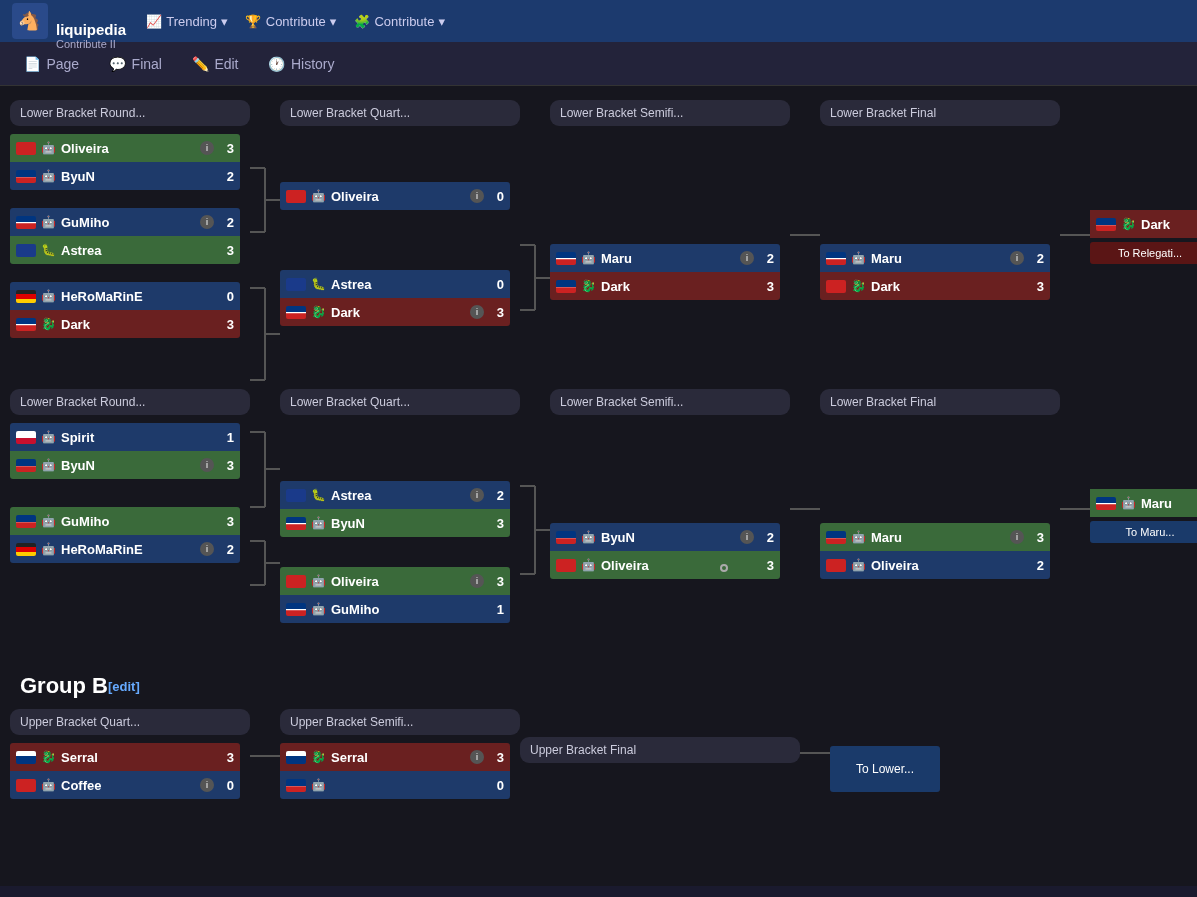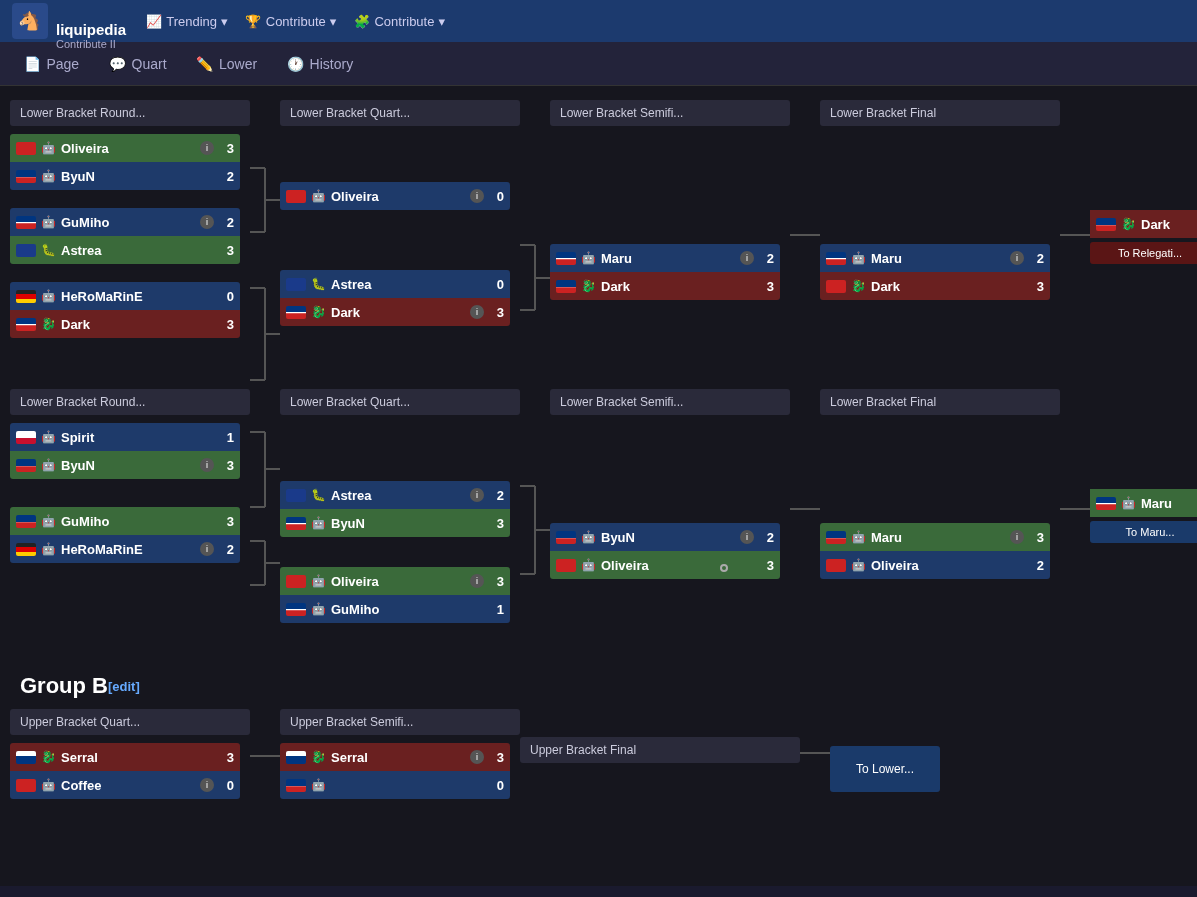--- a/index.html
+++ b/index.html
@@ -189,21 +189,21 @@
       width: 240px;
       flex-shrink: 0;
     }
 
     .round-header {
       background: #2a2a3a;
       color: #ccd;
       font-size: 12px;
       padding: 6px 10px;
       margin-bottom: 8px;
-      border-radius: 3px;
+      border-radius: 9px;
       white-space: nowrap;
       overflow: hidden;
       text-overflow: ellipsis;
     }
   </style>
 </head>
 <body>
 
 <div class="navbar">
   <div class="navbar-logo">
@@ -232,25 +232,25 @@
   </div>
 </div>
 
 <div class="tabs">
   <div class="tab">
     <span class="tab-icon">📄</span>
     <span>Page</span>
   </div>
   <div class="tab">
     <span class="tab-icon">💬</span>
-    <span>Quart</span>
+    <span>Final</span>
   </div>
   <div class="tab">
     <span class="tab-icon">✏️</span>
-    <span>Lower</span>
+    <span>Edit</span>
   </div>
   <div class="tab">
     <span class="tab-icon">🕐</span>
     <span>History</span>
   </div>
 </div>
 
 <div class="main">
   <div class="bracket-area">
 

